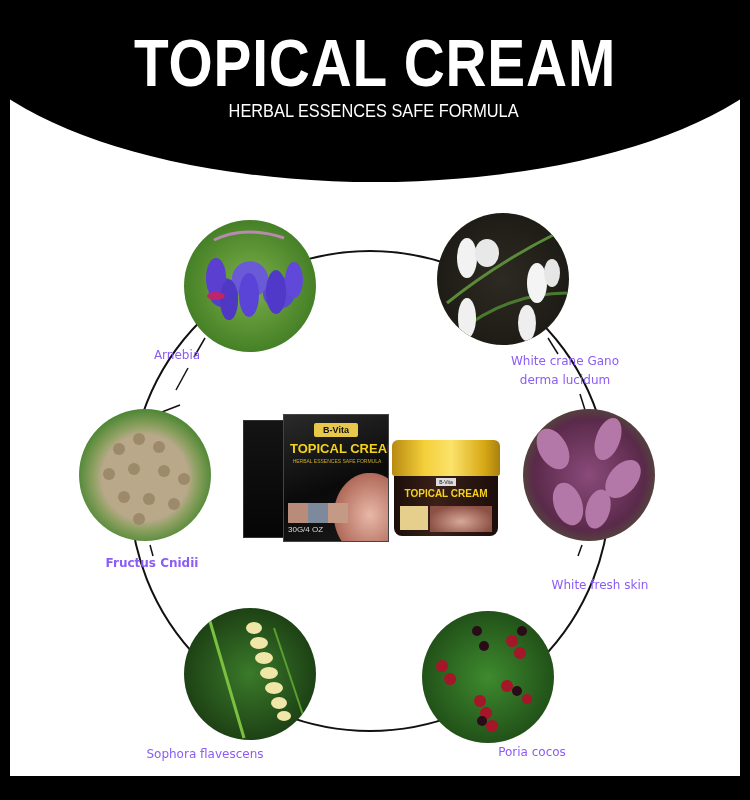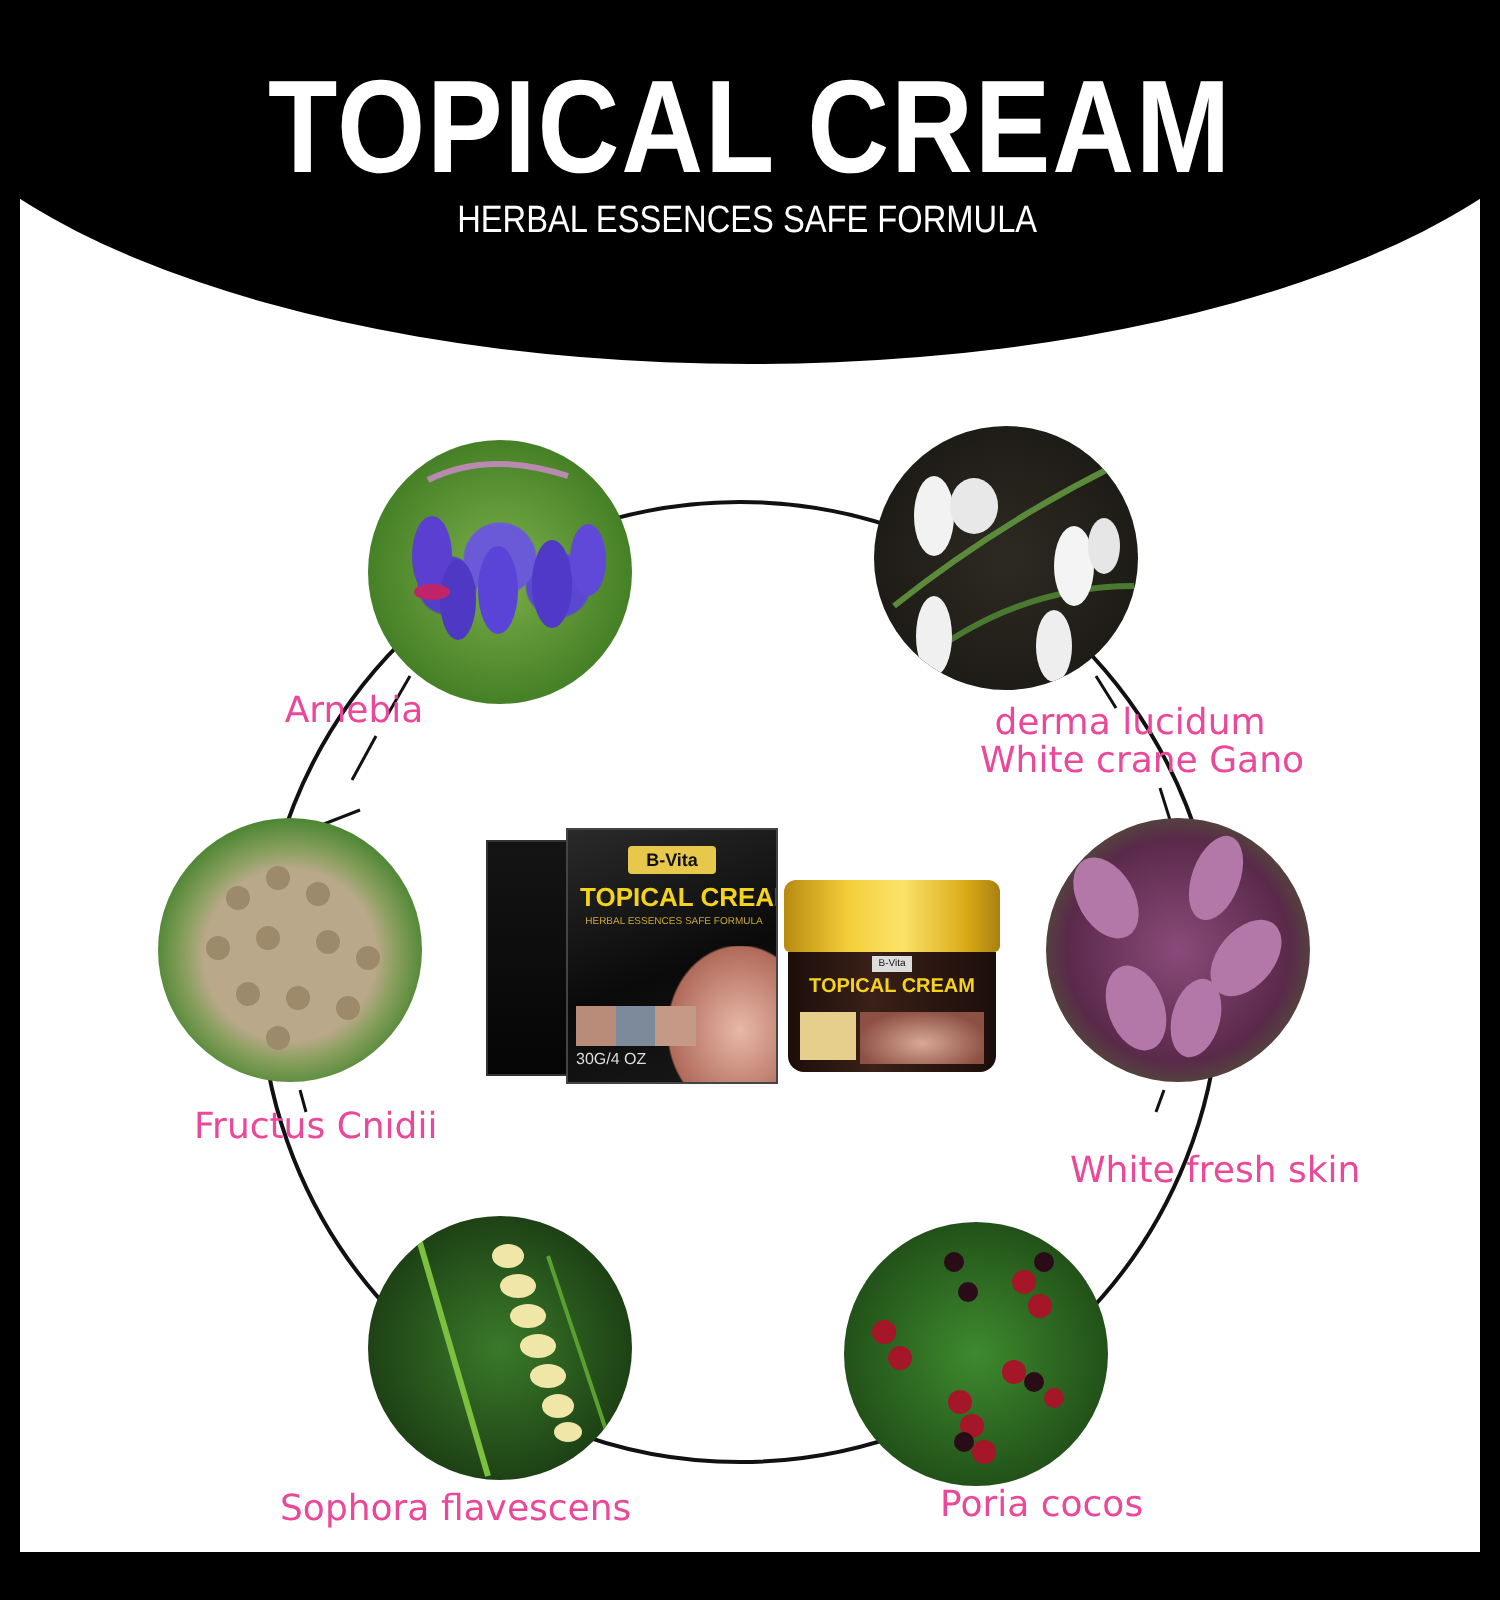--- a/index.html
+++ b/index.html
@@ -7,21 +7,21 @@
   .frame { position:absolute; left:10px; top:10px; width:730px; height:766px; background:#fff; overflow:hidden; }
   .header-band { position:absolute; left:0; top:0; width:750px; height:63px; background:#000; }
   .header-ellipse { position:absolute; left:-60px; top:-180px; width:870px; height:362px; background:#000; border-radius:50%; }
   .title { position:absolute; left:0; top:28px; width:750px; text-align:center; color:#fff;
            font-family:"Liberation Sans Narrow","Liberation Sans", sans-serif; font-weight:700;
            font-size:66px; line-height:70px; letter-spacing:1px; transform:scaleX(0.86); transform-origin:375px 0; }
   .subtitle { position:absolute; left:0; top:100px; width:750px; text-align:center; color:#fff;
               font-family:"Liberation Sans", sans-serif; font-size:19px; line-height:22px; transform:scaleX(0.86); transform-origin:365px 0; }
   svg.ring { position:absolute; left:0; top:0; }
   .herb { position:absolute; width:132px; height:132px; border-radius:50%; overflow:hidden; }
-  .label { position:absolute; color:#ec4899; font-family:"DejaVu Sans", sans-serif; font-size:18px; line-height:19px; text-align:center; white-space:nowrap; }
+  .label { position:absolute; color:#8b5cf6; font-family:"DejaVu Sans", sans-serif; font-size:12px; line-height:19px; text-align:center; white-space:nowrap; }
   .box-side { position:absolute; left:243px; top:420px; width:40px; height:116px; background:linear-gradient(180deg,#141414,#050505); border:1px solid #333; }
   .box-front { position:absolute; left:283px; top:414px; width:104px; height:126px; background:linear-gradient(160deg,#2a2a2a 0%, #0a0a0a 55%, #1a1a1a 100%); border:1px solid #444; overflow:hidden; }
   .brand-tag { position:absolute; left:30px; top:8px; width:44px; height:14px; background:#e8c84a; color:#111; font-size:9px; font-weight:700; text-align:center; line-height:14px; border-radius:2px; }
   .box-title { position:absolute; left:6px; top:26px; width:94px; color:#f5d21c; font-weight:700; font-size:13px; text-align:center; white-space:nowrap; }
   .box-sub { position:absolute; left:6px; top:43px; width:94px; color:#c9a830; font-size:5px; text-align:center; white-space:nowrap; }
   .box-hand { position:absolute; right:-6px; top:58px; width:60px; height:70px; background:radial-gradient(ellipse at 60% 60%, #e8b8a8, #b06a5a 70%, transparent 72%); }
   .box-photos { position:absolute; left:4px; top:88px; width:60px; height:20px; background:linear-gradient(90deg,#b88c78 0 33%,#7c8a9c 33% 66%,#c49a86 66%); }
   .box-weight { position:absolute; left:4px; top:110px; color:#ddd; font-size:8px; }
   .jar-lid { position:absolute; left:392px; top:440px; width:108px; height:36px; border-radius:6px 6px 3px 3px; background:linear-gradient(90deg,#b88a10,#f3cf3a 30%,#fbe26a 55%,#d8a915 85%,#a8800f); }
   .jar-body { position:absolute; left:394px; top:476px; width:104px; height:60px; border-radius:0 0 8px 8px; background:linear-gradient(90deg,#1c0e0a,#3a2018 40%,#1c0e0a); overflow:hidden; }
@@ -70,42 +70,42 @@
     <path d="M20 120 Q70 80 130 80" stroke="#4a7a30" stroke-width="3" fill="none"></path>
     <ellipse cx="30" cy="45" rx="10" ry="20" fill="#f2f2f2"></ellipse>
     <ellipse cx="50" cy="40" rx="12" ry="14" fill="#e8e8e8"></ellipse>
     <ellipse cx="100" cy="70" rx="10" ry="20" fill="#f4f4f4"></ellipse>
     <ellipse cx="115" cy="60" rx="8" ry="14" fill="#e6e6e6"></ellipse>
     <ellipse cx="30" cy="105" rx="9" ry="20" fill="#f0f0f0"></ellipse>
     <ellipse cx="90" cy="110" rx="9" ry="18" fill="#eeeeee"></ellipse>
   </svg>
 </div>
 <div class="label" style="left:490px;top:352px;width:150px;">
+  <div>White crane Gano</div>
   <div>derma lucidum</div>
-  <div>White crane Gano</div>
 </div>
 
 <div class="herb" style="left:79px;top:409px;background:radial-gradient(circle at 50% 52%, #b9a98a 0 45%, #8ca060 55%, #2e7a1e 80%);">
   <svg width="132" height="132">
     <g fill="#9c8a6a">
       <circle cx="40" cy="40" r="6"></circle>
         <circle cx="60" cy="30" r="6"></circle>
         <circle cx="80" cy="38" r="6"></circle>
       <circle cx="30" cy="65" r="6"></circle>
         <circle cx="55" cy="60" r="6"></circle>
         <circle cx="85" cy="62" r="6"></circle>
       <circle cx="105" cy="70" r="6"></circle>
         <circle cx="45" cy="88" r="6"></circle>
         <circle cx="70" cy="90" r="6"></circle>
       <circle cx="95" cy="95" r="6"></circle>
         <circle cx="60" cy="110" r="6"></circle>
     </g>
   </svg>
 </div>
-<div class="label" style="left:97px;top:554px;width:110px;">Fructus Cnidii</div>
+<div class="label" style="left:97px;top:554px;width:110px;font-weight:bold;">Fructus Cnidii</div>
 
 <div class="herb" style="left:523px;top:409px;background:radial-gradient(circle at 50% 50%, #8a4a7a, #5a2a4a 60%, #4a6a2a 90%);">
   <svg width="132" height="132">
     <g fill="#b478a8">
       <ellipse cx="30" cy="40" rx="14" ry="22" transform="rotate(-30 30 40)"></ellipse>
       <ellipse cx="85" cy="30" rx="12" ry="22" transform="rotate(20 85 30)"></ellipse>
       <ellipse cx="100" cy="70" rx="14" ry="22" transform="rotate(40 100 70)"></ellipse>
       <ellipse cx="45" cy="95" rx="14" ry="22" transform="rotate(-20 45 95)"></ellipse>
       <ellipse cx="75" cy="100" rx="12" ry="20" transform="rotate(15 75 100)"></ellipse>
     </g>
@@ -145,21 +145,21 @@
     </g>
     <g fill="#2a0c18">
       <circle cx="55" cy="20" r="5"></circle>
         <circle cx="62" cy="35" r="5"></circle>
         <circle cx="60" cy="110" r="5"></circle>
       <circle cx="100" cy="20" r="5"></circle>
         <circle cx="95" cy="80" r="5"></circle>
     </g>
   </svg>
 </div>
-<div class="label" style="left:470px;top:743px;width:100px;">Poria cocos</div>
+<div class="label" style="left:482px;top:743px;width:100px;">Poria cocos</div>
 
 <div class="box-side"></div>
 <div class="box-front">
   <div class="brand-tag">B-Vita</div>
   <div class="box-title">TOPICAL CREAM</div>
   <div class="box-sub">HERBAL ESSENCES SAFE FORMULA</div>
   <div class="box-hand"></div>
   <div class="box-photos"></div>
   <div class="box-weight">30G/4 OZ</div>
 </div>

